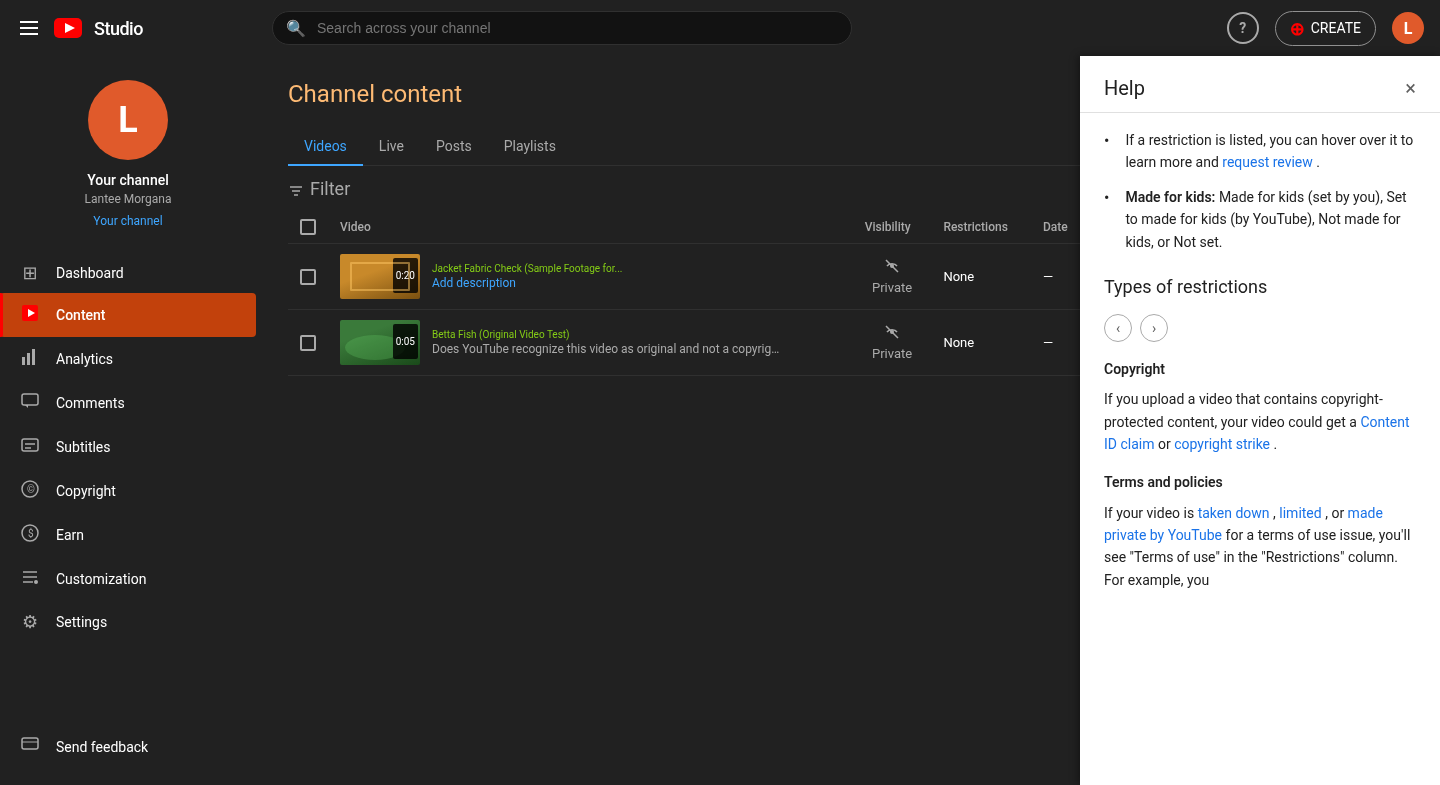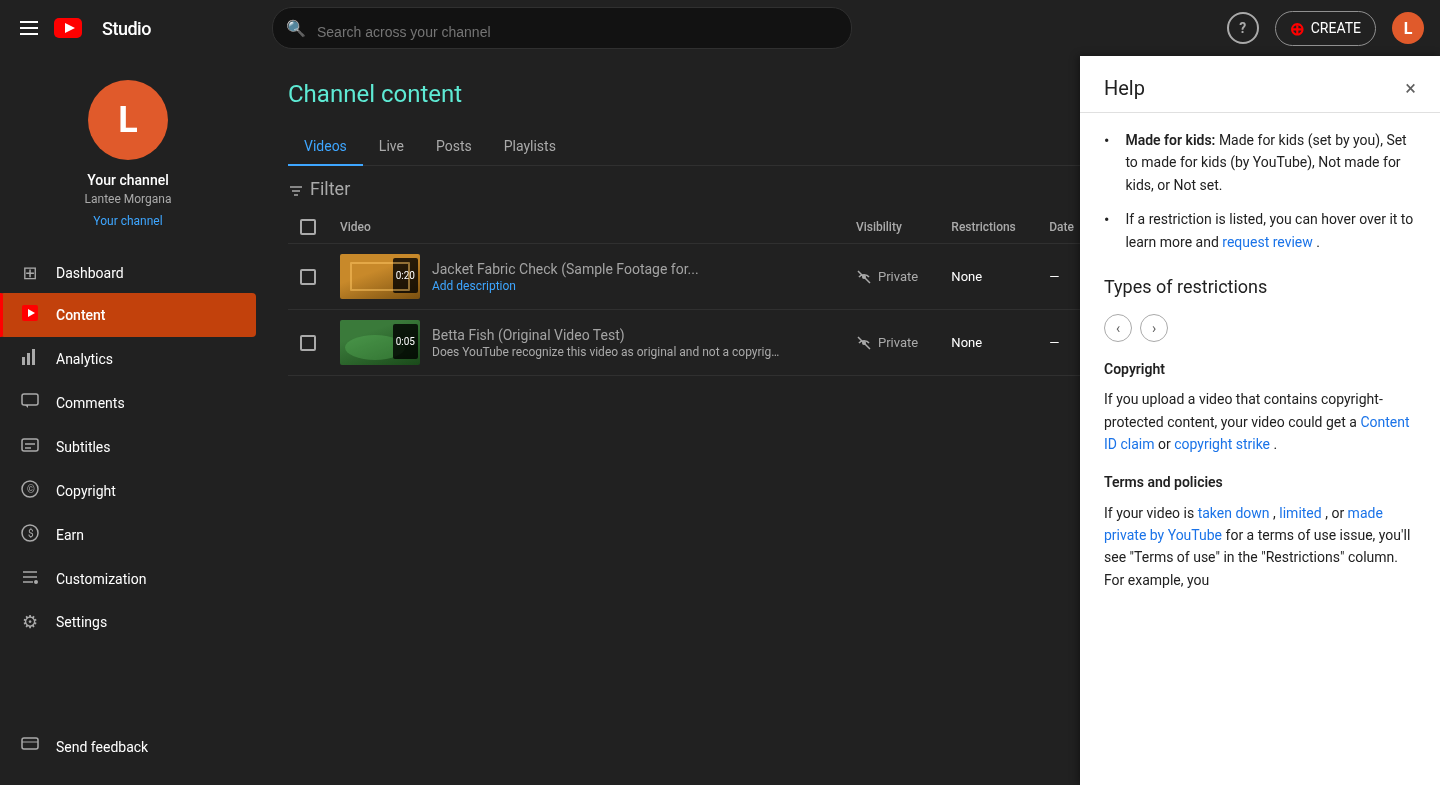--- a/index.html
+++ b/index.html
@@ -6,26 +6,26 @@
     body { font-family: 'Roboto', Arial, sans-serif; background: #212121; color: #fff; height: 785px; width: 1440px; overflow: hidden; }
 
     
     .topbar {
       display: flex; align-items: center; background: #212121; height: 56px;
       padding: 0 16px; gap: 16px; position: fixed; top: 0; left: 0; right: 0; z-index: 100;
     }
     .topbar-left { display: flex; align-items: center; gap: 12px; min-width: 240px; }
     .hamburger { display: flex; flex-direction: column; gap: 4px; cursor: pointer; padding: 4px; }
     .hamburger span { display: block; width: 18px; height: 2px; background: #fff; }
-    .yt-logo { display: flex; align-items: center; gap: 20px; }
+    .yt-logo { display: flex; align-items: center; gap: 12px; }
     .yt-icon { width: 28px; height: 20px; }
     .yt-wordmark { color: #fff; font-size: 18px; font-weight: 500; letter-spacing: -0.5px; }
     .search-bar { flex: 1; max-width: 580px; }
     .search-bar input {
-      width: 100%; padding: 16px 16px 8px 44px; background: #121212; border: 1px solid #303030;
+      width: 100%; padding: 8px 16px 8px 44px; background: #121212; border: 1px solid #303030;
       border-radius: 20px; color: #aaa; font-size: 14px; outline: none;
     }
     .search-wrap { position: relative; }
     .search-wrap .search-ico { position: absolute; left: 14px; top: 50%; transform: translateY(-50%); color: #aaa; font-size: 16px; }
     .topbar-right { display: flex; align-items: center; gap: 16px; margin-left: auto; }
     .help-btn { width: 32px; height: 32px; border-radius: 50%; border: 2px solid #aaa; display: flex; align-items: center; justify-content: center; color: #aaa; font-size: 14px; font-weight: bold; cursor: pointer; }
     .create-btn {
       display: flex; align-items: center; gap: 6px; border: 1px solid #909090; border-radius: 18px;
       padding: 6px 14px; color: #fff; font-size: 14px; cursor: pointer; background: transparent;
     }
@@ -55,21 +55,21 @@
     .nav-item.active .nav-icon { color: #f00; }
     .nav-label { color: #fff; }
     .nav-item.active .nav-label { color: #fff; font-weight: 500; }
 
     .sidebar-bottom { padding: 16px 20px; }
     .send-feedback { display: flex; align-items: center; gap: 16px; color: #fff; font-size: 14px; cursor: pointer; padding: 10px 0; }
     .send-feedback .nav-icon { color: #aaa; }
 
     
     .main { margin-left: 256px; margin-top: 56px; padding: 24px 32px; position: relative; min-height: 729px; }
-    .page-title { font-size: 24px; font-weight: 400; color: #5eead4; margin-bottom: 20px; }
+    .page-title { font-size: 24px; font-weight: 400; color: #fdba74; margin-bottom: 20px; }
 
     
     .tabs { display: flex; border-bottom: 1px solid #303030; margin-bottom: 0; align-items: center; }
     .tab {
       padding: 10px 16px; color: #aaa; font-size: 14px; cursor: pointer;
       border-bottom: 2px solid transparent; margin-bottom: -1px;
     }
     .tab.active { color: #3ea6ff; border-bottom-color: #3ea6ff; }
 
     
@@ -84,24 +84,24 @@
     .content-table td { padding: 10px 12px; font-size: 13px; color: #fff; vertical-align: middle; }
 
     .checkbox { width: 16px; height: 16px; border: 2px solid #aaa; border-radius: 2px; cursor: pointer; flex-shrink: 0; }
 
     .video-cell { display: flex; align-items: center; gap: 12px; }
     .thumb-duration {
       position: absolute; bottom: 6px; right: 2px; background: rgba(0,0,0,0.8);
       color: #fff; font-size: 10px; padding: 12px 3px; border-radius: 2px;
     }
     .video-info { display: flex; flex-direction: column; gap: 2px; }
-    .video-title { font-size: 14px; color: #a3a3a3; }
+    .video-title { font-size: 10px; color: #84cc16; }
     .video-desc { font-size: 12px; color: #aaa; max-width: 350px; white-space: nowrap; overflow: hidden; text-overflow: ellipsis; }
 
-    .visibility-cell { display: flex; align-items: center; gap: 6px; color: #aaa; font-size: 13px; }
+    .visibility-cell { display: flex; align-items: center; gap: 6px; color: #aaa; font-size: 13px; flex-direction: column; }
 
     
     .help-panel {
       position: fixed; top: 56px; right: 0; width: 360px; bottom: 0;
       background: #fff; color: #212121; z-index: 200; overflow-y: auto;
       box-shadow: -2px 0 8px rgba(0,0,0,0.4);
     }
     .help-header {
       display: flex; align-items: center; justify-content: space-between;
       padding: 20px 24px 12px; border-bottom: 1px solid #e0e0e0;
@@ -382,30 +382,30 @@
 <div class="help-panel">
   <div class="help-header">
     <span class="help-title">Help</span>
     <span class="help-close">×</span>
   </div>
   <div class="help-body">
     <ul>
       <li>
         <span></span>
         <span>
-          <strong>Made for kids: </strong>
-          <span>Made for kids (set by you), Set to made for kids (by YouTube), Not made for kids, or Not set.</span>
+          <span>If a restriction is listed, you can hover over it to learn more and </span>
+          <span class="link">request review</span>
+          <span>.</span>
         </span>
       </li>
       <li>
         <span></span>
         <span>
-          <span>If a restriction is listed, you can hover over it to learn more and </span>
-          <span class="link">request review</span>
-          <span>.</span>
+          <strong>Made for kids: </strong>
+          <span>Made for kids (set by you), Set to made for kids (by YouTube), Not made for kids, or Not set.</span>
         </span>
       </li>
     </ul>
 
     <div class="help-section-title">Types of restrictions</div>
 
     <div style="display:flex;gap:8px;margin-bottom:16px;">
       <div class="help-nav-btn">‹</div>
       <div class="help-nav-btn">›</div>
     </div>

